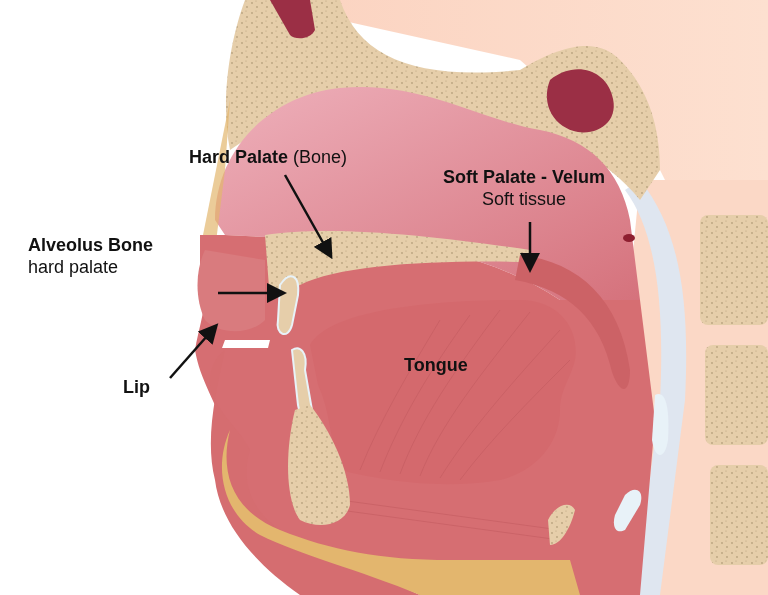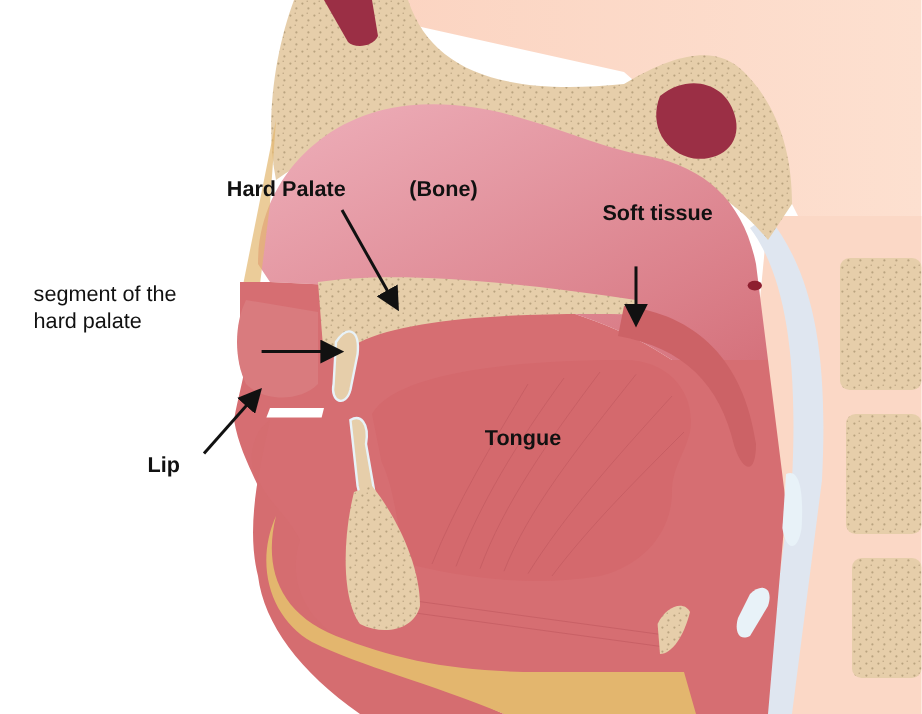--- a/index.html
+++ b/index.html
@@ -1,21 +1,21 @@
 <!DOCTYPE html>
 <html><head>
 <meta charset="utf-8">
 <style>
   html, body { margin: 0; padding: 0; }
   body { width: 768px; height: 595px; background: #ffffff; overflow: hidden; position: relative;
          font-family: "Liberation Sans", sans-serif; }
   #diagram { position: absolute; left: 0; top: 0; width: 768px; height: 595px; }
   .label { position: absolute; color: #111; font-size: 18px; line-height: 22px; white-space: nowrap; }
   .label b { font-weight: bold; }
-  .sub { font-weight: bold; margin-left: 48px; }
+  .sub { font-weight: normal; }
   .center { text-align: center; }
 </style>
 </head>
 <body>
 
 <svg id="diagram" viewBox="0 0 768 595" xmlns="http://www.w3.org/2000/svg">
   <defs>
     <pattern id="speckle" width="10" height="10" patternUnits="userSpaceOnUse">
       <rect width="10" height="10" fill="#e6ceaa"></rect>
       <circle cx="2" cy="3" r="0.9" fill="#b9a37f"></circle>
@@ -97,25 +97,26 @@
   <line x1="218" y1="293" x2="282" y2="293" stroke="#111" stroke-width="2.5" marker-end="url(#arrowhead)"></line>
   <line x1="170" y1="378" x2="215" y2="327" stroke="#111" stroke-width="2.5" marker-end="url(#arrowhead)"></line>
 </svg>
 
 <div class="label" style="left:189px; top:146px;">
   <b>Hard Palate</b>
   <span class="sub">(Bone)</span>
 </div>
 
 <div class="label center" style="left:418px; top:166px; width:212px;">
+  <div><b>Soft Palate - Velum</b></div>
   <div class="sub">Soft tissue</div>
 </div>
 
 <div class="label" style="left:28px; top:234px;">
-  <div>segment of the</div>
+  <div><b>Alveolus Bone</b></div>
   <div>hard palate</div>
 </div>
 
 <div class="label" style="left:123px; top:376px;">
   <b>Lip</b>
 </div>
 
 <div class="label" style="left:380px; top:354px;margin-left:24px;">
   <b>Tongue</b>
 </div>

